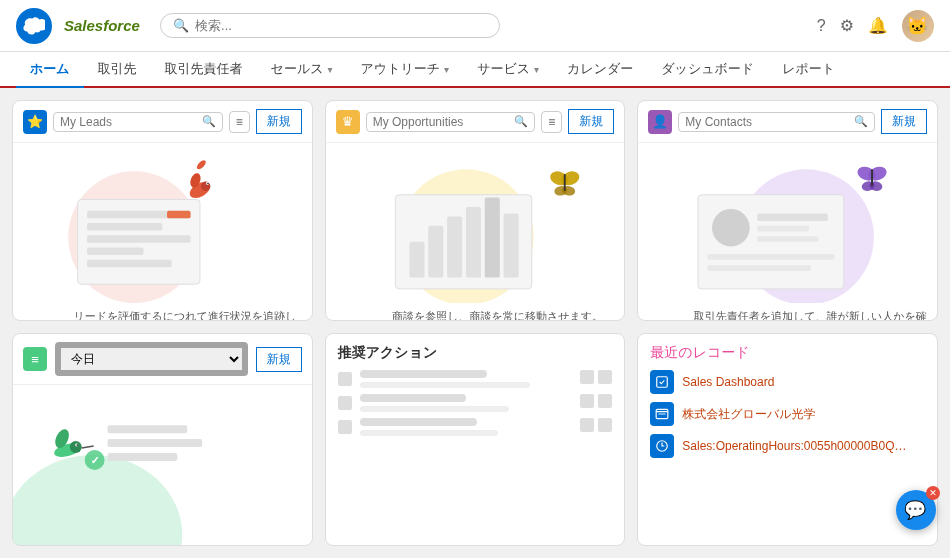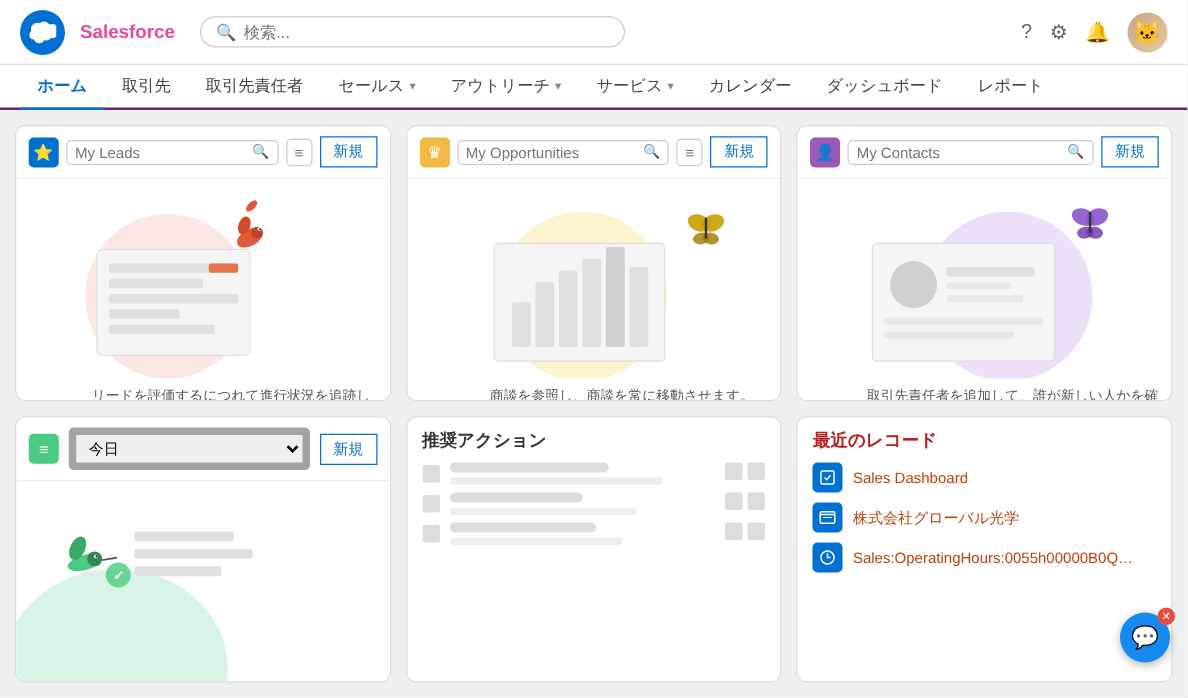--- a/index.html
+++ b/index.html
@@ -17,22 +17,22 @@
     }
     .sf-logo {
       width: 36px; height: 36px;
       background: #0070d2;
       border-radius: 50%;
       display: flex; align-items: center; justify-content: center;
       flex-shrink: 0;
     }
     .sf-logo svg { width: 22px; height: 22px; }
     .brand-name {
-      font-size: 15px; font-weight: 600; color: #ec4899;
-      margin-right: 8px; flex-shrink: 0;
+      font-size: 15px; font-weight: 600; color: #4d7c0f;
+      margin-right: 8px; flex-shrink: 0; font-style: italic;
     }
     .search-bar {
       flex: 1; max-width: 340px;
       display: flex; align-items: center;
       border: 1px solid #ccc; border-radius: 20px;
       padding: 4px 12px; background: #fff; gap: 6px;
     }
     .search-bar input {
       border: none; outline: none; font-size: 13px; width: 100%;
       background: transparent; color: #555;
@@ -47,21 +47,21 @@
       font-size: 18px;
     }
 
     
     .nav-bar {
       background: #fff;
       height: 36px;
       display: flex;
       align-items: center;
       padding: 0 16px;
-      border-bottom: 2px solid #701a75;
+      border-bottom: 2px solid #b91c1c;
       gap: 0;
     }
     .nav-item {
       padding: 0 14px;
       height: 36px;
       display: flex; align-items: center;
       font-size: 13px; color: #444; cursor: pointer;
       border-bottom: 2px solid transparent;
       margin-bottom: -2px;
       white-space: nowrap;
@@ -146,21 +146,21 @@
 
     .today-card-header {
       display: flex; align-items: center; gap: 8px; padding: 8px 10px;
       border-bottom: 1px solid #eee;
     }
     .today-select {
       flex: 1; border: 6px solid #a3a3a3; border-radius: 4px; padding: 3px 6px;
       font-size: 12px; cursor: pointer;
     }
     .rec-title { font-size: 14px; font-weight: 600; margin-bottom: 8px; color: #333; }
-    .recent-title { font-size: 14px; font-weight: 700; margin-bottom: 8px; color: #b91c1c; }
+    .recent-title { font-size: 14px; font-weight: 400; margin-bottom: 8px; color: #ec4899; }
     .recent-item {
       display: flex; align-items: center; gap: 8px; margin-bottom: 8px;
       cursor: pointer;
     }
     .recent-item-icon {
       width: 24px; height: 24px; border-radius: 4px;
       display: flex; align-items: center; justify-content: center; font-size: 12px; flex-shrink: 0;
     }
     .recent-item-text { color: #c2410c; font-size: 12px; }
 

